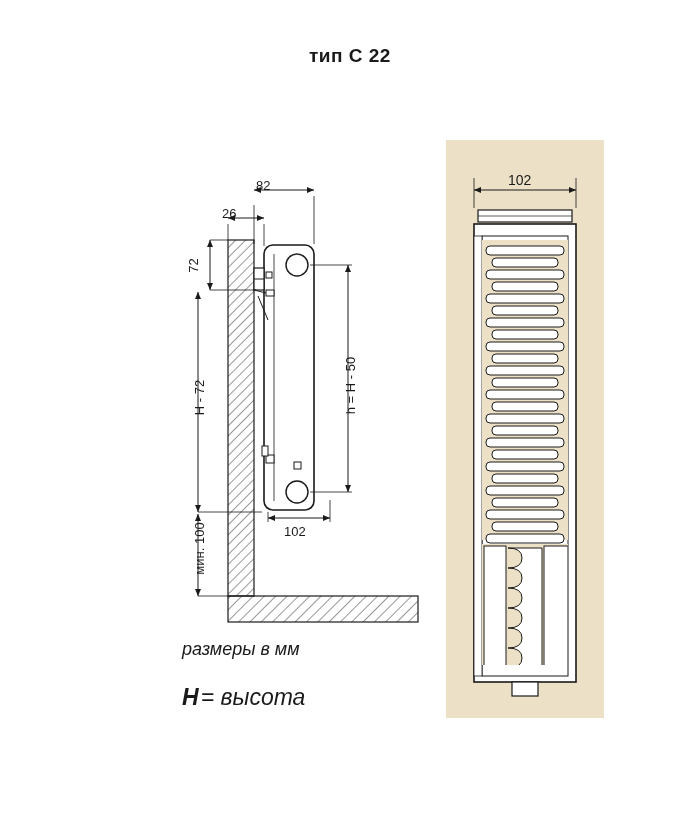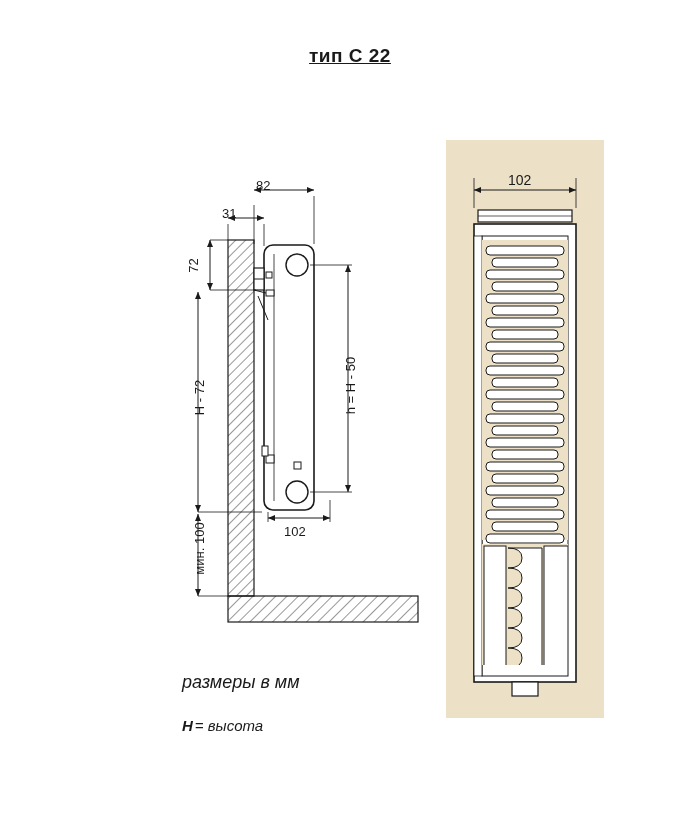--- a/index.html
+++ b/index.html
@@ -24,47 +24,46 @@
   
   .title {
     position: absolute;
     left: 0;
     top: 45px;
     width: 700px;
     text-align: center;
     font-size: 19px;
     font-weight: bold;
     letter-spacing: 0.5px;
-    text-decoration: underline;
   }
   .dim-label {
     position: absolute;
     font-size: 13px;
     color: #1a1a1a;
     white-space: nowrap;
   }
   .vert {
     transform-origin: 50% 50%;
     transform: rotate(-90deg);
   }
 
   
   .legend {
     position: absolute;
     left: 182px;
-    top: 672px;
+    top: 639px;
     width: 420px;
   }
   .legend .l1 {
     font-size: 18px;
     font-style: italic;
     margin-bottom: 24px;
   }
   .legend .row {
-    font-size: 15px;
+    font-size: 23px;
     font-style: italic;
     margin-bottom: 8px;
   }
   .legend .row b {
     font-weight: bold;
     font-style: italic;
     margin-right: 2px;
   }
   
   .beige {
@@ -250,21 +249,21 @@
       <line x1="474" y1="190" x2="576" y2="190" stroke="#1a1a1a" stroke-width="1"></line>
       <polygon points="474,190 481,187 481,193" fill="#1a1a1a"></polygon>
       <polygon points="576,190 569,187 569,193" fill="#1a1a1a"></polygon>
       <line x1="474" y1="178" x2="474" y2="208" stroke="#1a1a1a" stroke-width="0.8"></line>
       <line x1="576" y1="178" x2="576" y2="208" stroke="#1a1a1a" stroke-width="0.8"></line>
     </g>
   </svg>
 
   <div class="dim-label" style="left:256px; top:178px;">82</div>
 
-  <div class="dim-label" style="left:222px; top:206px;">31</div>
+  <div class="dim-label" style="left:222px; top:206px;">26</div>
 
   <div class="dim-label vert" style="left:178px; top:258px; width:30px; text-align:center;">72</div>
 
   <div class="dim-label vert" style="left:161px; top:390px; width:76px; text-align:center;">H - 72</div>
 
   <div class="dim-label vert" style="left:155px; top:541px; width:88px; text-align:center;">мин. 100</div>
 
   <div class="dim-label vert" style="left:305px; top:378px; width:90px; text-align:center;">h = H - 50</div>
 
   <div class="dim-label" style="left:284px; top:524px;">102</div>

